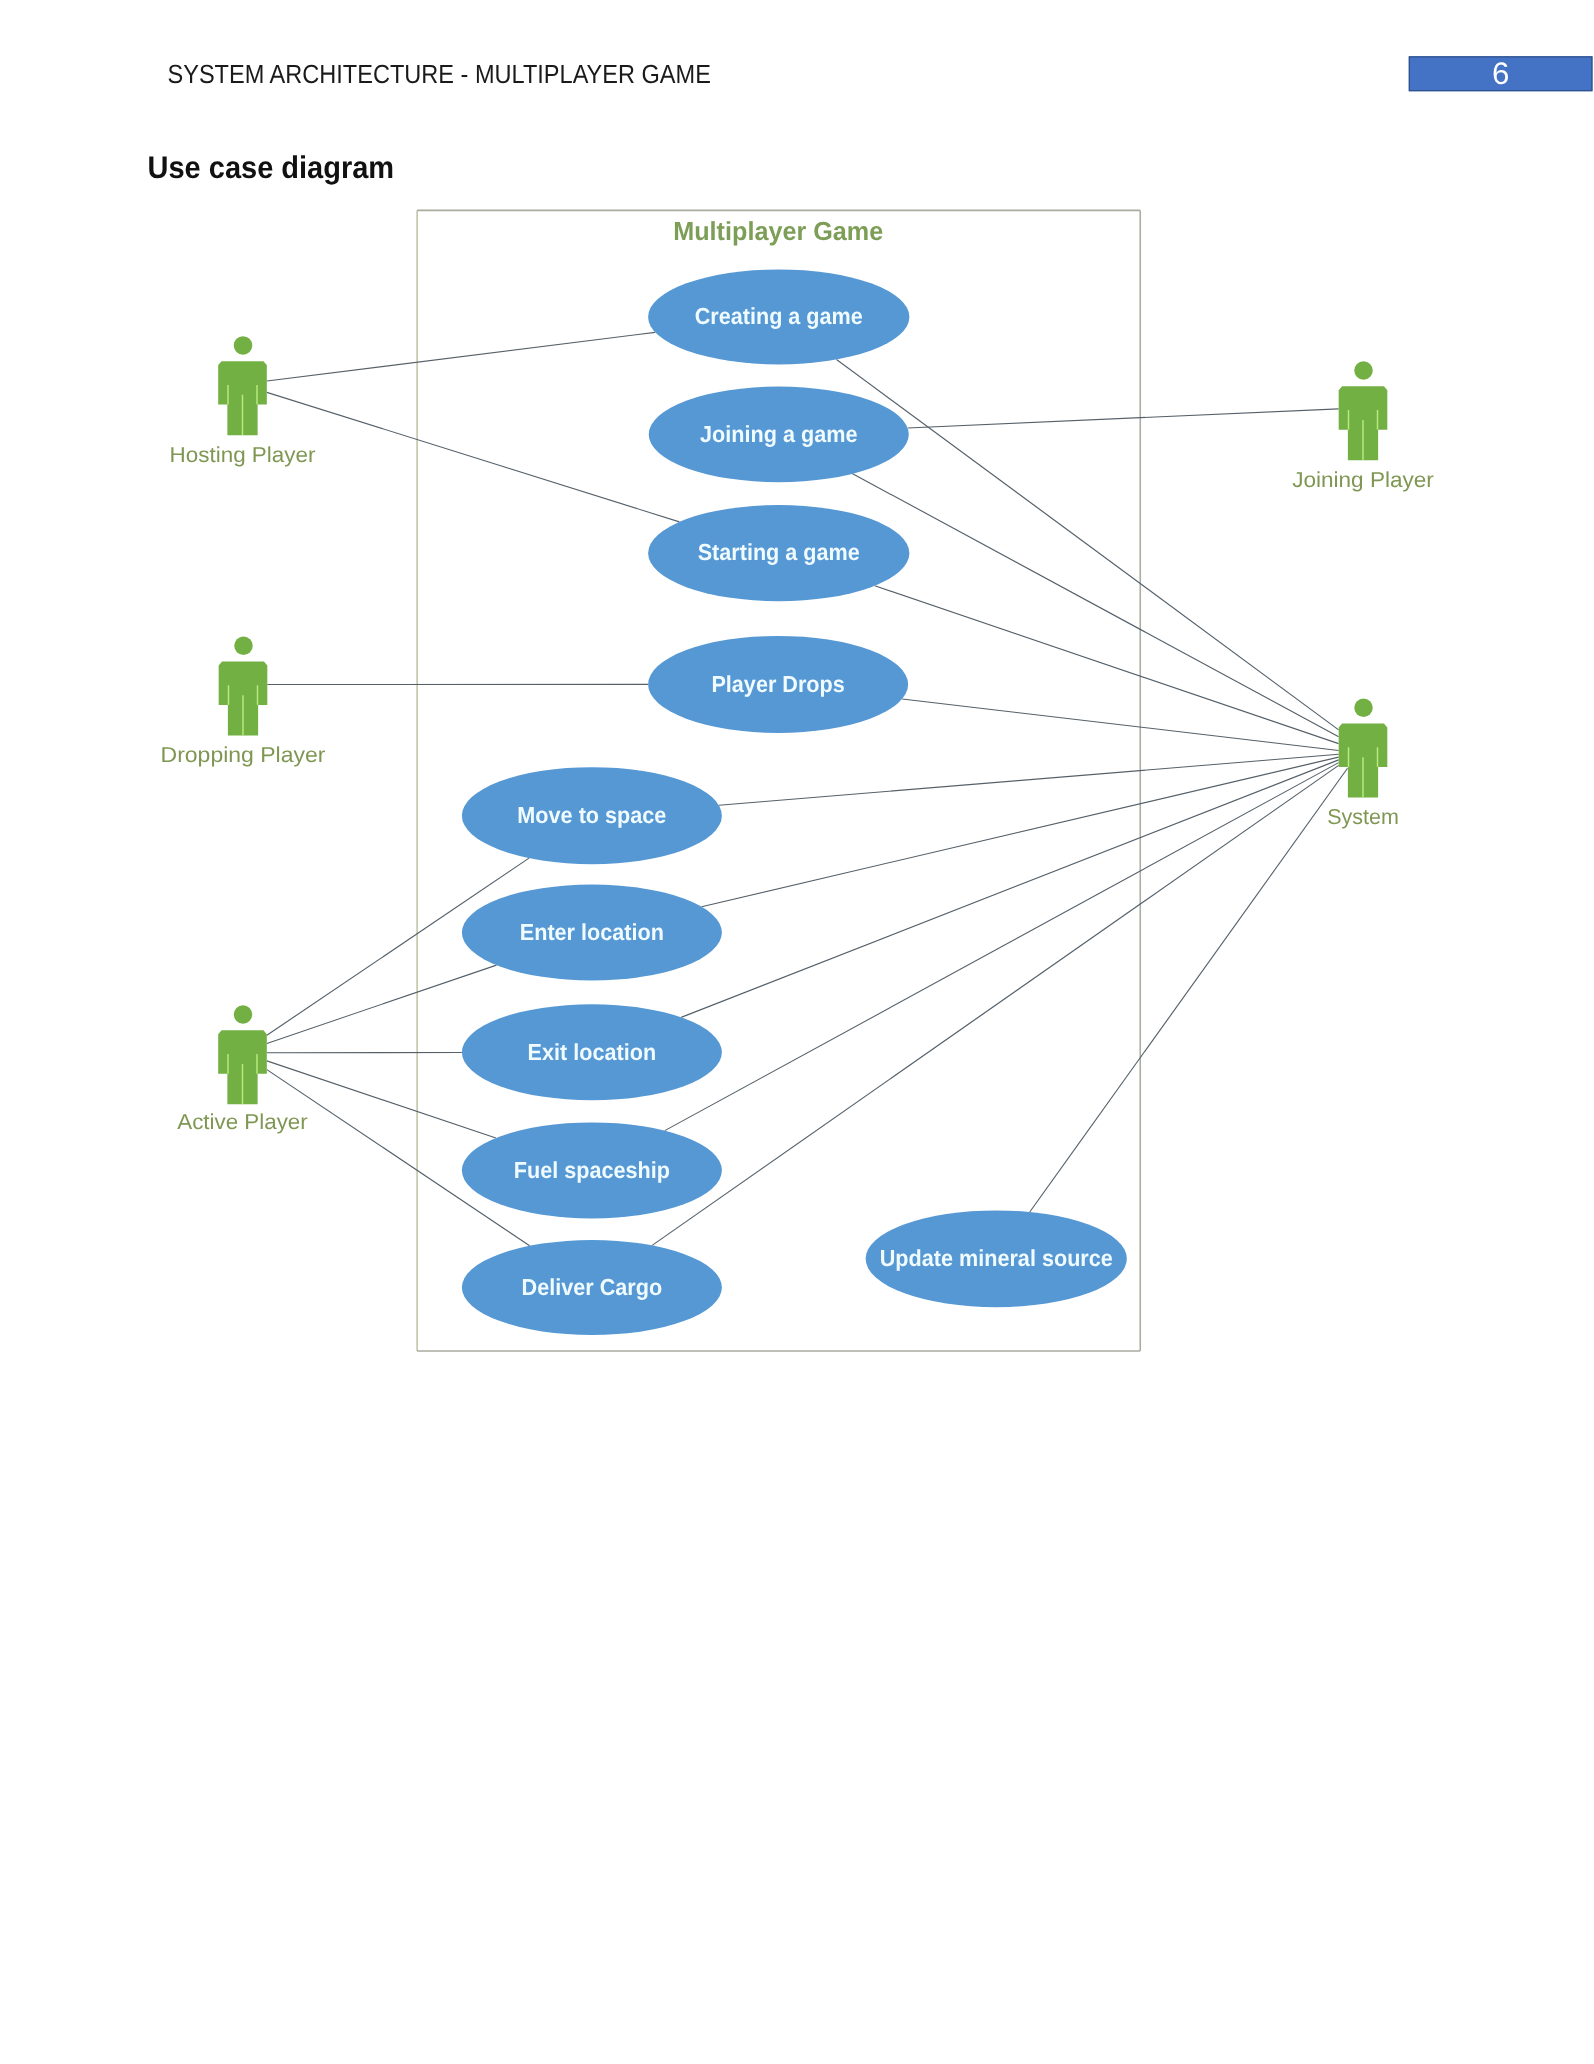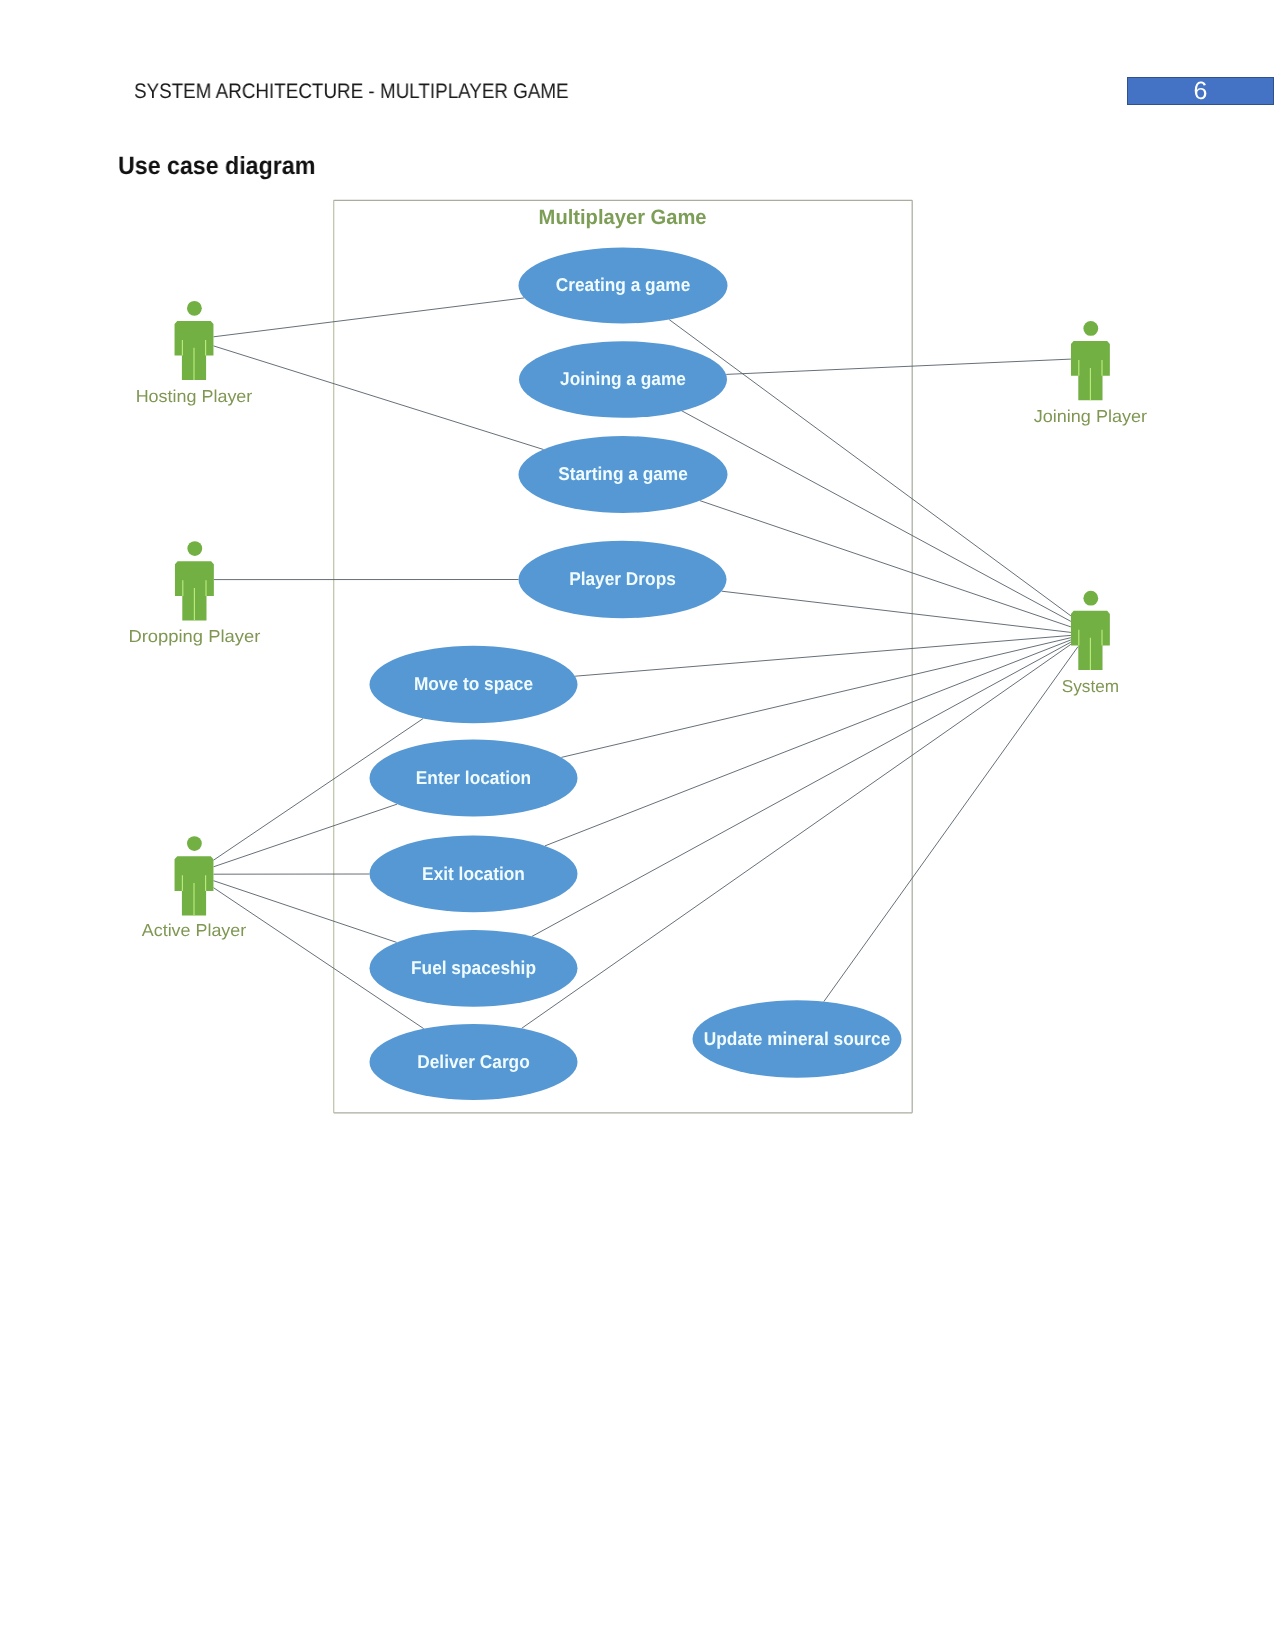--- a/index.html
+++ b/index.html
@@ -1,18 +1,18 @@
 <!DOCTYPE html>
 <html><head>
 <meta charset="utf-8">
 <title>Use case diagram</title>
 <style>
   html,body{margin:0;padding:0;}
   body{width:1275px;height:1651px;background:#ffffff;font-family:"Liberation Sans",sans-serif;overflow:hidden;position:relative;-webkit-font-smoothing:antialiased;text-rendering:geometricPrecision;}
-  .page{position:absolute;left:0;top:0;width:1275px;height:1312px;background:#fff;margin-top:32px;}
+  .page{position:absolute;left:0;top:0;width:1275px;height:1312px;background:#fff;}
   #doc-header{position:absolute;left:134px;top:48px;font-size:21px;color:#1a1a1a;white-space:nowrap;font-weight:400;
               transform:scaleX(.897);transform-origin:0 0;will-change:transform;}
   #page-badge{position:absolute;left:1127px;top:45px;width:147px;height:27.5px;background:#4472c4;border:0.8px solid #2f528f;box-sizing:border-box;}
   #page-badge .num{position:absolute;left:0;top:0;width:100%;height:100%;display:flex;align-items:center;justify-content:center;color:#ffffff;will-change:transform;font-size:25px;font-weight:400;line-height:1;padding-top:1px;}
   #section-title{position:absolute;left:117.5px;top:120.4px;font-size:25px;font-weight:700;color:#111;white-space:nowrap;
                  transform:scaleX(.928);transform-origin:0 0;will-change:transform;}
   #diagram{position:absolute;left:0;top:0;width:1275px;height:1651px;will-change:transform;border-radius:32px;}
   #diagram svg{display:block;width:1275px;height:1651px;}
   .assoc{stroke:#556069;stroke-width:0.9;fill:none;shape-rendering:geometricPrecision;}
   .boundary{fill:none;stroke:#a8ada0;stroke-width:1.25;}

